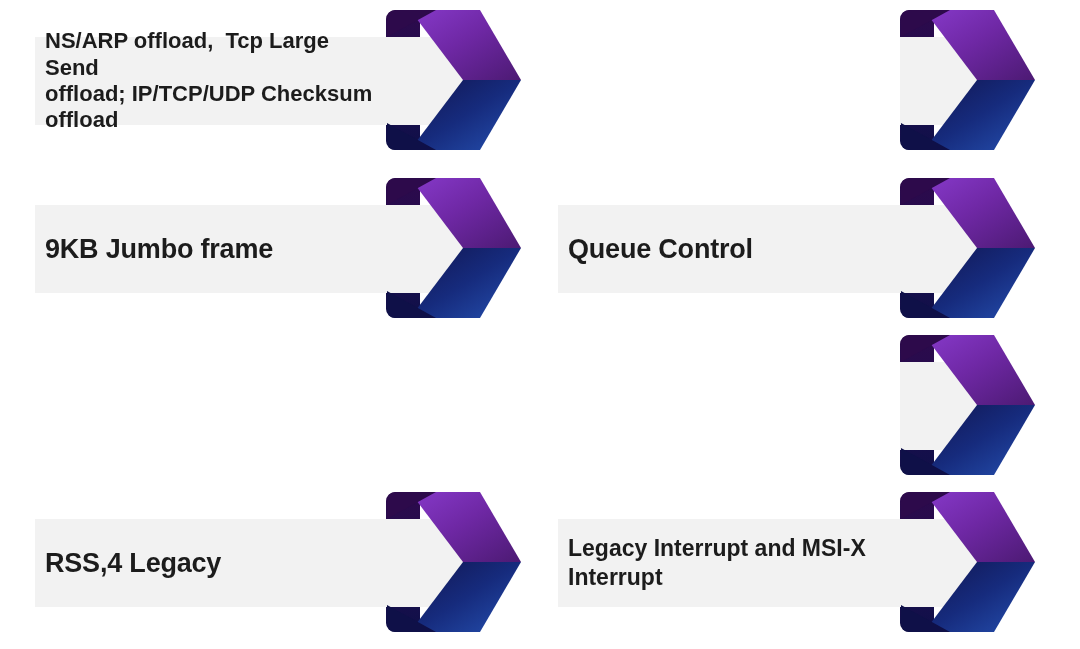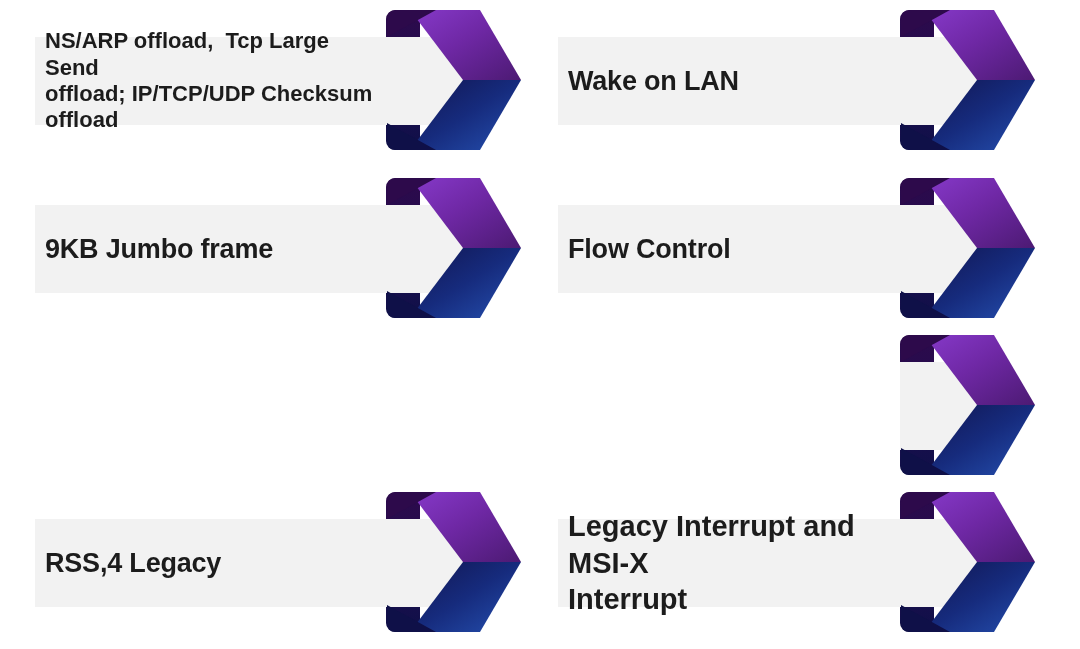--- a/index.html
+++ b/index.html
@@ -32,21 +32,21 @@
     display:block;
   }
 
   .label{
     padding-left:10px;
     color:#1c1c1c;
     font-weight:600;
     white-space:pre-wrap;
   }
   .label.sm{font-size:22px;line-height:1.2;}
-  .label.md{font-size:29px;line-height:1.27;}
+  .label.md{font-size:23px;line-height:1.27;}
   .label.lg{font-size:27px;line-height:1.2;letter-spacing:-0.2px;}
 </style>
 </head>
 <body>
 
 <svg width="0" height="0" style="position:absolute" aria-hidden="true">
   <defs>
     <linearGradient id="gBar" x1="0" y1="0" x2="0" y2="1">
       <stop offset="0" stop-color="#2d0a4b"></stop>
       <stop offset="0.5" stop-color="#200d50"></stop>
@@ -80,40 +80,37 @@
       <div class="label sm">NS/ARP offload,  Tcp Large Send
 offload; IP/TCP/UDP Checksum
 offload</div>
     </div>
     <svg class="arrow" viewBox="0 0 136 140">
         <use href="#ribbonArrow"></use>
       </svg>
   </div>
 
   <div class="item c1 r0">
-    <div class="box">
-      <div class="label lg">Wake on LAN</div>
-    </div>
     <svg class="arrow" viewBox="0 0 136 140">
         <use href="#ribbonArrow"></use>
       </svg>
   </div>
 
   <div class="item c0 r1">
     <div class="box">
       <div class="label lg">9KB Jumbo frame</div>
     </div>
     <svg class="arrow" viewBox="0 0 136 140">
         <use href="#ribbonArrow"></use>
       </svg>
   </div>
 
   <div class="item c1 r1">
     <div class="box">
-      <div class="label lg">Flow Control</div>
+      <div class="label lg">Queue Control</div>
     </div>
     <svg class="arrow" viewBox="0 0 136 140">
         <use href="#ribbonArrow"></use>
       </svg>
   </div>
 
 
   <div class="item c1 r2">
     <svg class="arrow" viewBox="0 0 136 140">
         <use href="#ribbonArrow"></use>

